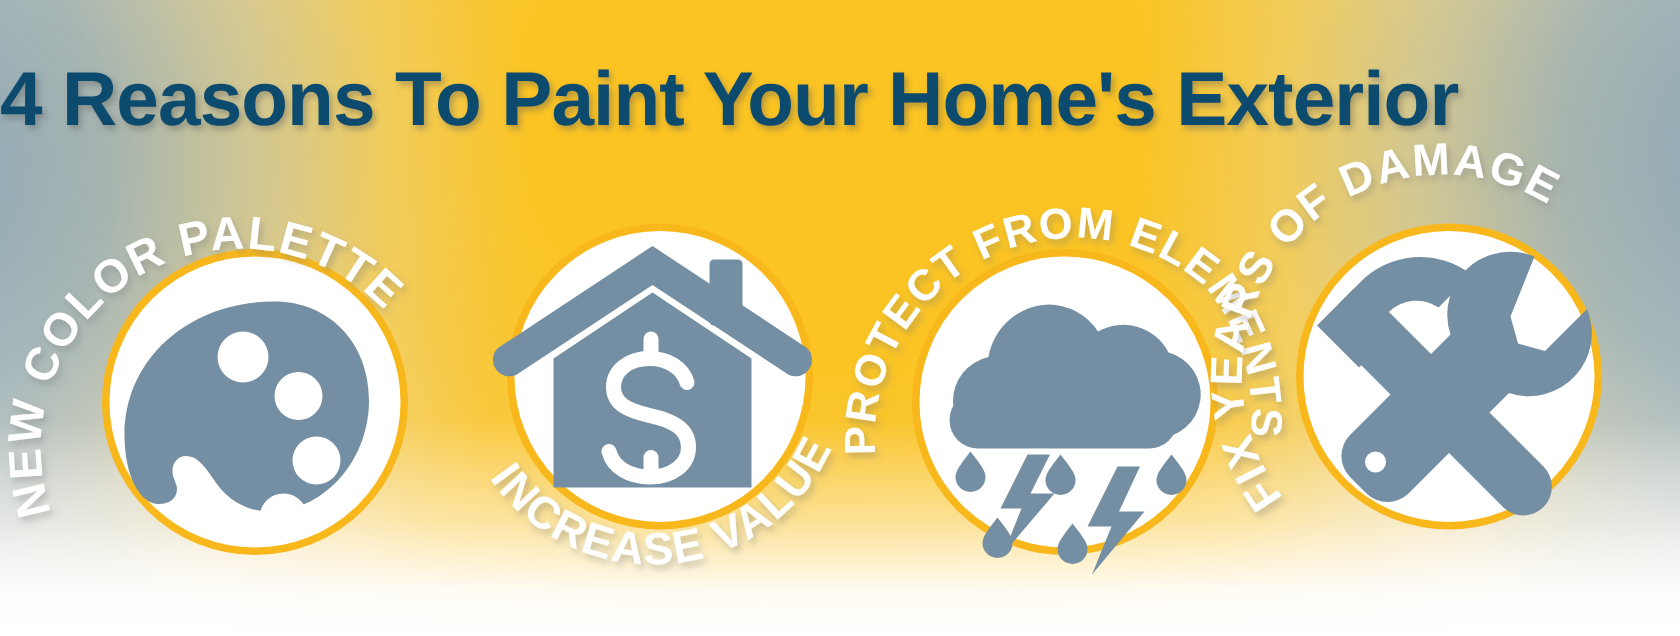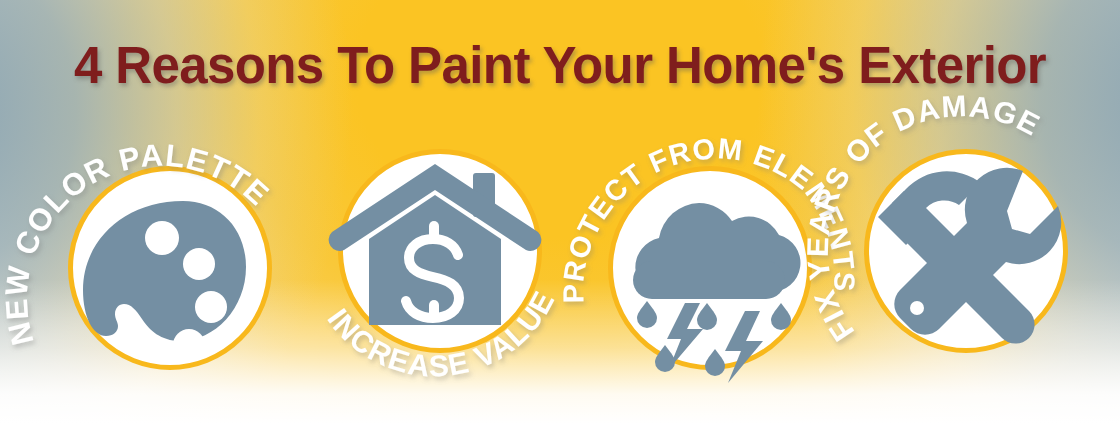--- a/index.html
+++ b/index.html
@@ -53,22 +53,22 @@
          rgba(255,255,255,0.45) 82%, rgba(255,255,255,0.92) 93%,
          #ffffff 100%);
   }
 
   
   .headline {
     position: absolute;
     top: 36px;
     left: 0;
     width: 1120px;
-    text-align: center;
-    color: #7f1d1d;
+    text-align: left;
+    color: #0c4a6e;
     font-size: 51px;
     font-weight: bold;
     letter-spacing: -0.6px;
     white-space: nowrap;
     text-shadow: 2px 3px 4px rgba(90,90,90,0.42);
     user-select: none;
   }
 
   
   .badge {

